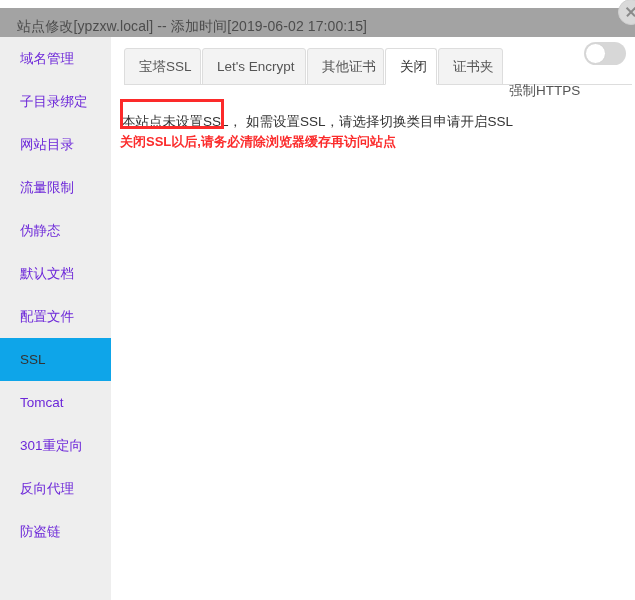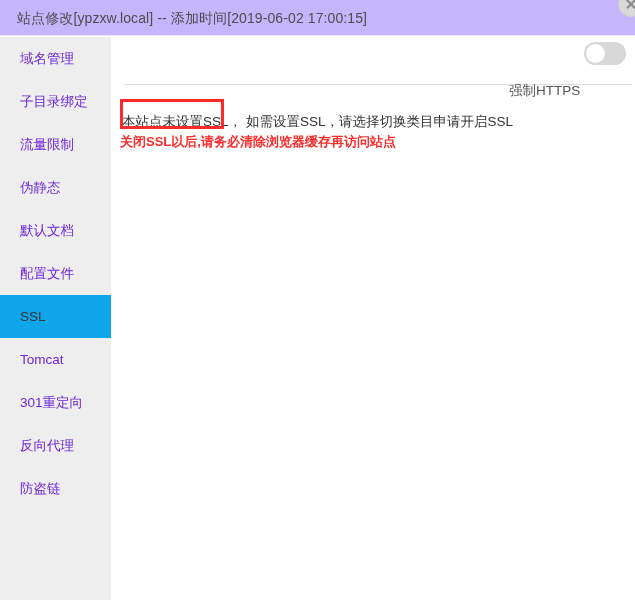--- a/index.html
+++ b/index.html
@@ -20,24 +20,24 @@
     position: relative;
     width: 635px;
     height: 600px;
     background: #ffffff;
   }
 
   
   .header {
     position: absolute;
     left: 0;
-    top: 0;
+    top: 8px;
     width: 635px;
     height: 36px;
-    background: #c4b5fd;
+    background: #a3a3a3;
     border-bottom: 1px solid #e8e8e8;
     box-sizing: border-box;
   }
   .header-title {
     position: absolute;
     left: 17px;
     top: 10px;
     font-size: 14px;
     color: #4d4d4d;
     letter-spacing: 0.1px;
@@ -215,34 +215,42 @@
 <div id="app">
 
   <div class="header">
     <div class="header-title">站点修改[ypzxw.local] -- 添加时间[2019-06-02 17:00:15]</div>
     <div class="close-btn"></div>
   </div>
 
   <div class="sidebar" id="sidebar">
       <div class="side-item"><span>域名管理</span></div>
       <div class="side-item"><span>子目录绑定</span></div>
+      <div class="side-item"><span>网站目录</span></div>
       <div class="side-item"><span>流量限制</span></div>
       <div class="side-item"><span>伪静态</span></div>
       <div class="side-item"><span>默认文档</span></div>
       <div class="side-item"><span>配置文件</span></div>
       <div class="side-item active"><span>SSL</span></div>
       <div class="side-item"><span>Tomcat</span></div>
       <div class="side-item"><span>301重定向</span></div>
       <div class="side-item"><span>反向代理</span></div>
       <div class="side-item"><span>防盗链</span></div>
       <div class="side-item"></div>
     </div>
 
   <div class="content">
 
+    <div class="tabbar" id="tabbar">
+        <div class="tab" style="left: 0px; width: 77px;"><span>宝塔SSL</span></div>
+        <div class="tab" style="left: 78px; width: 104px;"><span>Let's Encrypt</span></div>
+        <div class="tab" style="left: 183px; width: 77px;"><span>其他证书</span></div>
+        <div class="tab active" style="left: 261px; width: 52px;"><span>关闭</span></div>
+        <div class="tab" style="left: 314px; width: 65px;"><span>证书夹</span></div>
+      </div>
     <div class="tabline"></div>
 
     <div class="https-label">强制HTTPS</div>
     <div class="toggle">
       <div class="knob"></div>
     </div>
 
     <div class="msg-row">
       <span class="msg-hl">本站点未设置SSL，</span><span>如需设置SSL，请选择切换类目申请开启SSL</span>
     </div>

